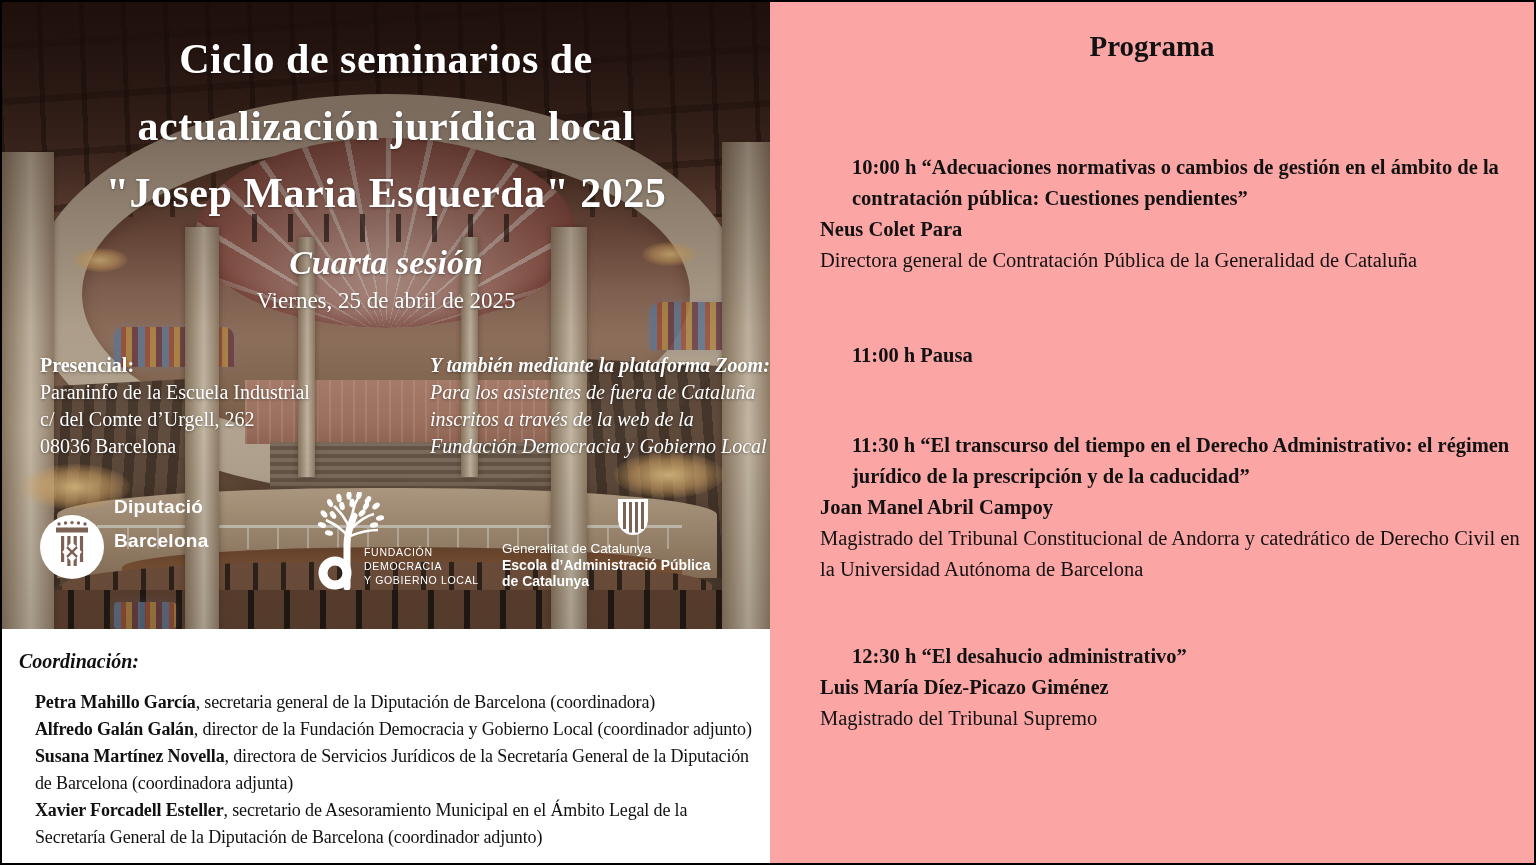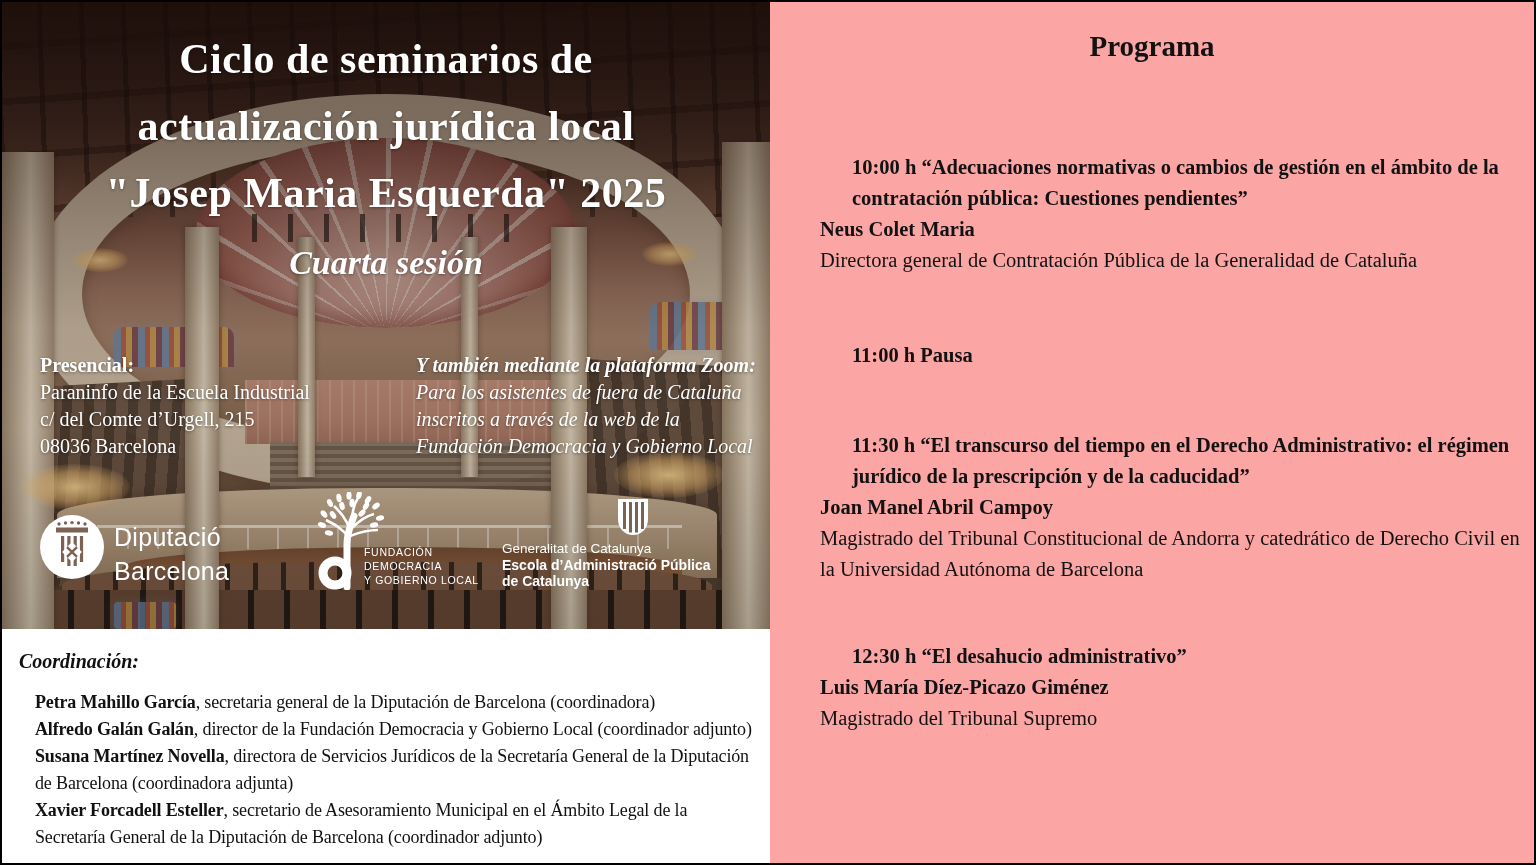--- a/index.html
+++ b/index.html
@@ -70,27 +70,27 @@
 
   
   .poster-title{left:0;top:24px;width:768px;text-align:center;color:#fff;
     font-weight:700;font-size:42px;line-height:67px;letter-spacing:.5px;text-shadow:0 1px 3px rgba(0,0,0,.35);}
   .poster-session{left:0;top:242px;width:768px;text-align:center;color:#fff;
     font-style:italic;font-weight:700;font-size:34px;text-shadow:0 1px 3px rgba(0,0,0,.35);}
   .poster-date{left:0;top:286px;width:768px;text-align:center;color:#fff;font-size:23px;
     text-shadow:0 1px 3px rgba(0,0,0,.35);}
   .info{color:#fff;font-size:20px;line-height:27px;text-shadow:0 1px 3px rgba(0,0,0,.4);}
   .info-presencial{left:38px;top:350px;width:330px;}
-  .info-zoom{left:414px;top:350px;width:340px;font-style:italic;}
+  .info-zoom{left:428px;top:350px;width:340px;font-style:italic;}
   .info .hd{font-weight:700;}
 
   
   .logo-dipu-icon{left:38px;top:513px;width:64px;height:64px;}
-  .logo-dipu-text{left:112px;top:518px;color:#fff;font-family:"Liberation Sans",sans-serif;
-    font-weight:400;font-size:25px;line-height:34px;letter-spacing:.3px;}
+  .logo-dipu-text{left:112px;top:488px;color:#fff;font-family:"Liberation Sans",sans-serif;
+    font-weight:700;font-size:19px;line-height:34px;letter-spacing:.3px;}
   .logo-fund-icon{left:314px;top:490px;width:70px;height:98px;}
   .logo-fund-text{left:362px;top:543px;color:#fff;font-family:"Liberation Sans",sans-serif;
     font-weight:400;font-size:10.5px;line-height:14px;letter-spacing:.7px;}
   .logo-gen{left:500px;top:495px;width:262px;text-align:left;color:#fff;font-family:"Liberation Sans",sans-serif;}
   .logo-gen svg{display:block;margin:0 auto 4px auto;}
   .gen-l1{font-size:13.5px;line-height:16px;font-weight:400;}
   .gen-l2,.gen-l3{font-size:14px;line-height:16px;font-weight:700;}
 
   
   .coord{left:17px;top:648px;width:740px;color:#111;}
@@ -146,25 +146,26 @@
       <div class="chand ch3"></div>
       <div class="chand ch4"></div>
       <div class="ph-overlay"></div>
 
       <div class="abs poster-title">
         <div>Ciclo de seminarios de</div>
         <div>actualización jurídica local</div>
         <div>"Josep Maria Esquerda" 2025</div>
       </div>
       <div class="abs poster-session">Cuarta sesión</div>
+      <div class="abs poster-date">Viernes, 25 de abril de 2025</div>
 
       <div class="abs info info-presencial">
         <div class="hd">Presencial:</div>
         <div>Paraninfo de la Escuela Industrial</div>
-        <div>c/ del Comte d’Urgell, 215</div>
+        <div>c/ del Comte d’Urgell, 262</div>
         <div>08036 Barcelona</div>
       </div>
       <div class="abs info info-zoom">
         <div class="hd">Y también mediante la plataforma Zoom:</div>
         <div>Para los asistentes de fuera de Cataluña</div>
         <div>inscritos a través de la web de la</div>
         <div>Fundación Democracia y Gobierno Local</div>
       </div>
 
       <div class="abs logo-dipu-icon">
@@ -254,21 +255,21 @@
           <p class="coord-person"><b>Xavier Forcadell Esteller</b><span>, secretario de Asesoramiento Municipal en el Ámbito Legal de la Secretaría General de la Diputación de Barcelona (coordinador adjunto)</span></p>
         </div>
     </div>
   </div>
 
   <div class="right">
     <div class="prog-heading">Programa</div>
     <div>
         <div class="prog-item prog-item-1">
           <div class="prog-title">10:00 h “Adecuaciones normativas o cambios de gestión en el ámbito de la contratación pública: Cuestiones pendientes”</div>
-          <div class="prog-speaker">Neus Colet Maria</div>
+          <div class="prog-speaker">Neus Colet Para</div>
           <div class="prog-role">Directora general de Contratación Pública de la Generalidad de Cataluña</div>
         </div>
         <div class="prog-item prog-item-2">
           <div class="prog-title">11:00 h Pausa</div>
         </div>
         <div class="prog-item prog-item-3">
           <div class="prog-title">11:30 h “El transcurso del tiempo en el Derecho Administrativo: el régimen jurídico de la prescripción y de la caducidad”</div>
           <div class="prog-speaker">Joan Manel Abril Campoy</div>
           <div class="prog-role">Magistrado del Tribunal Constitucional de Andorra y catedrático de Derecho Civil en la Universidad Autónoma de Barcelona</div>
         </div>

